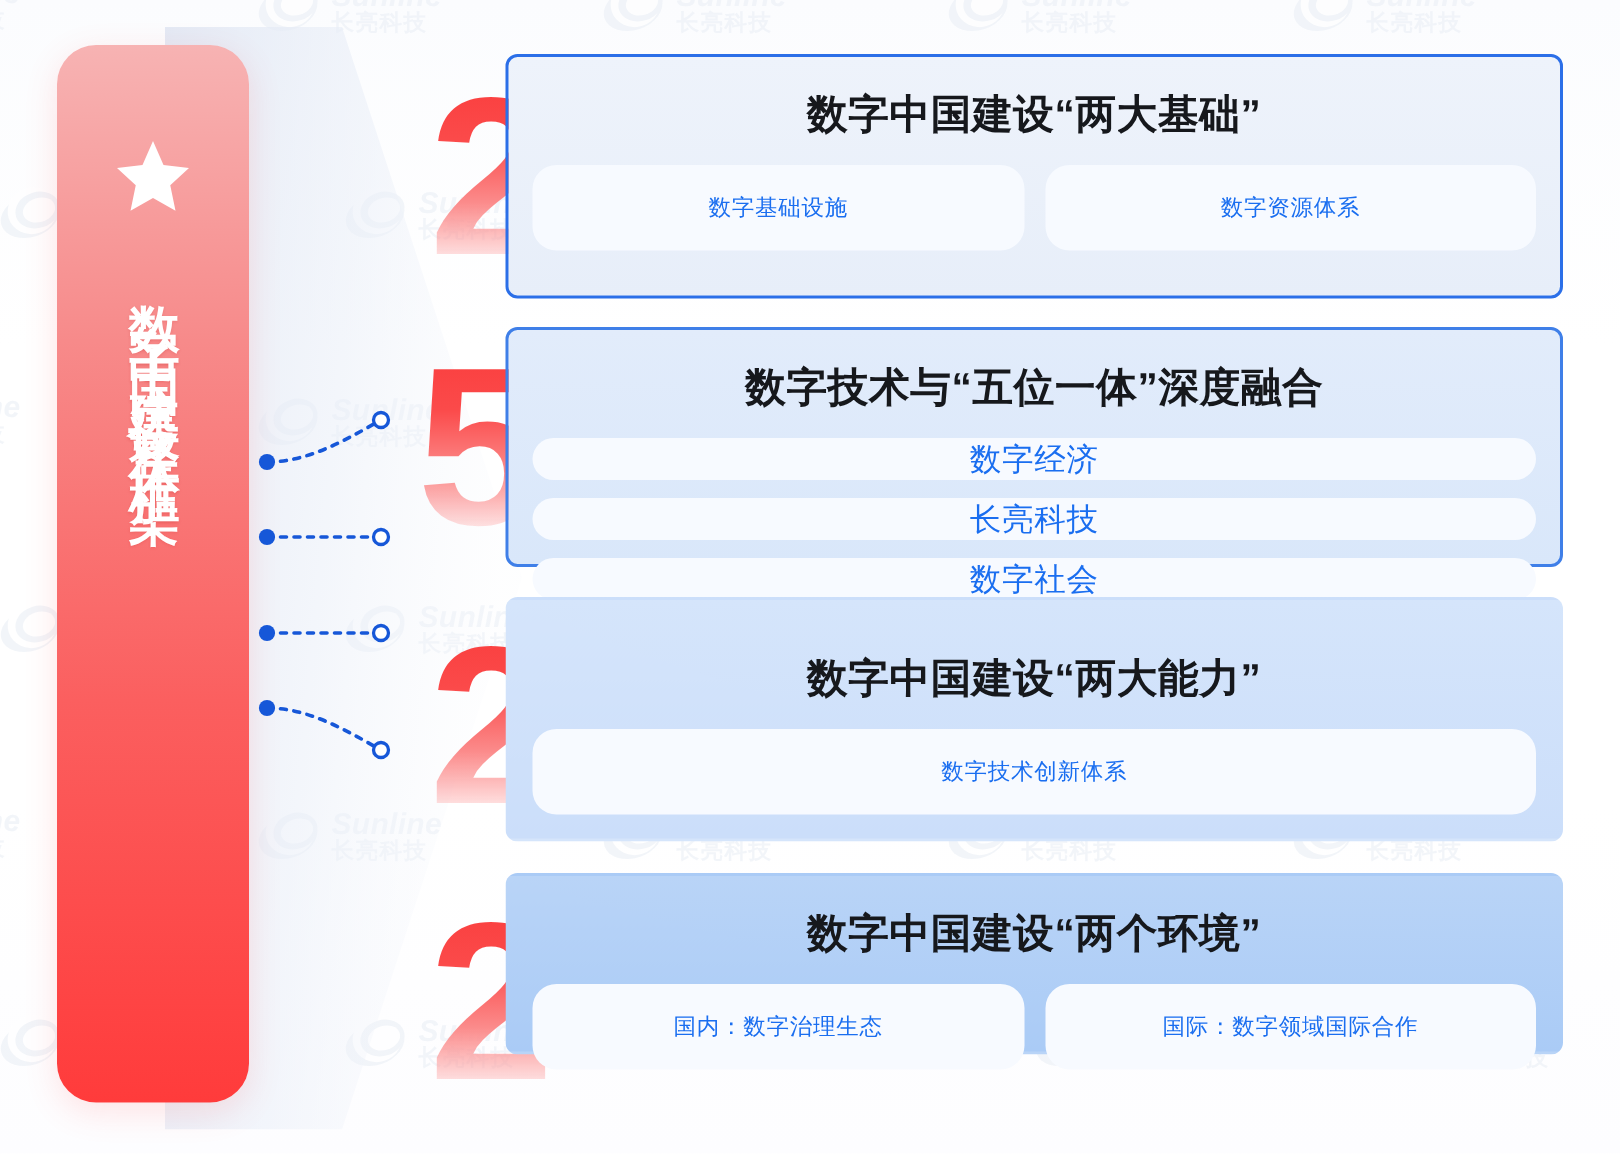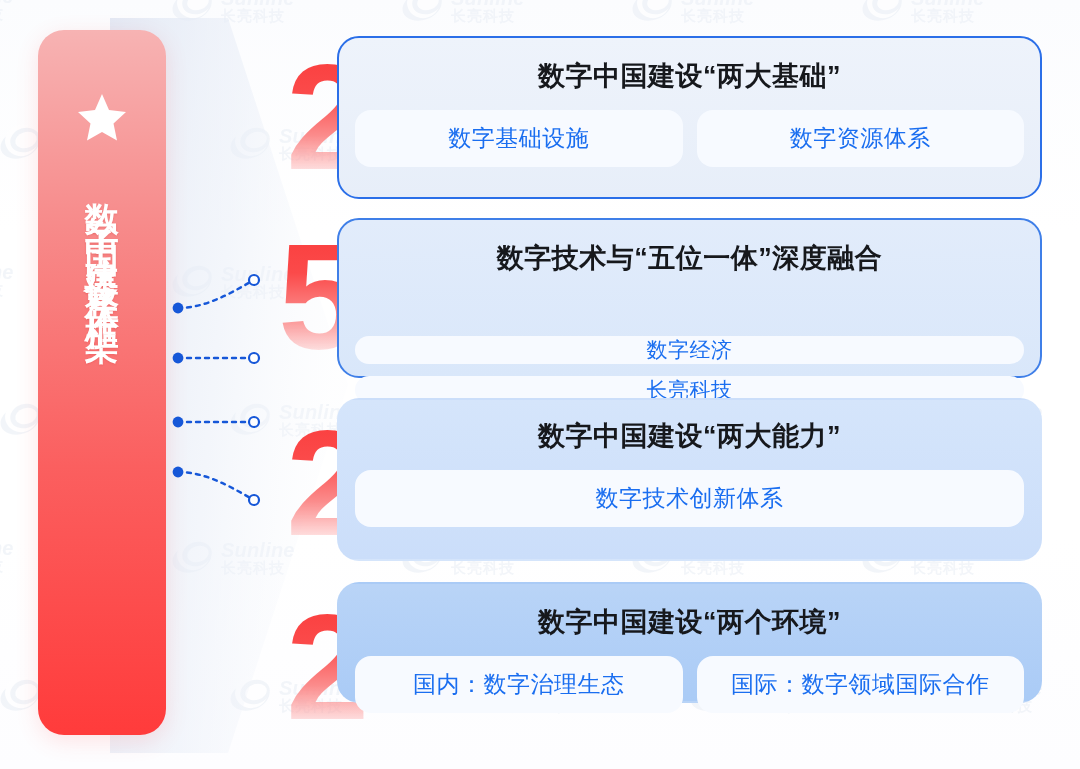--- a/index.html
+++ b/index.html
@@ -93,41 +93,41 @@
     color:transparent;-webkit-text-fill-color:transparent;
   }
   .num.n1{left:286px;top:42px;}
   .num.n2{left:278px;top:222px;}
   .num.n3{left:286px;top:408px;}
   .num.n4{left:286px;top:592px;}
 
   
   .card{
     position:absolute;left:337px;width:705px;z-index:6;
-    border-radius:22px;box-sizing:border-box;
-    padding:14px 16px 32px 16px;
+    border-radius:8px;box-sizing:border-box;
+    padding:14px 16px 16px 16px;
     display:flex;flex-direction:column;align-items:center;
   }
   .card.c1{top:36px;height:163px;background:linear-gradient(180deg,#eef3fb 0%,#e7eef9 100%);border:2px solid #2b6fe8;}
-  .card.c2{top:218px;height:160px;background:linear-gradient(180deg,#e2ecfb 0%,#d9e7fa 100%);border:2px solid #3f7fe8;gap:44px;}
+  .card.c2{top:218px;height:160px;background:linear-gradient(180deg,#e2ecfb 0%,#d9e7fa 100%);border:2px solid #3f7fe8;}
   .card.c3{top:398px;height:163px;background:linear-gradient(180deg,#d5e5fb 0%,#cbdefa 100%);border:2px solid rgba(150,190,245,0);justify-content:flex-end;}
   .card.c4{top:582px;height:121px;background:linear-gradient(180deg,#b9d4f7 0%,#aacbf6 100%);border:2px solid rgba(150,190,245,0);}
 
   .card-title{
     font-size:27px;font-weight:bold;color:#16181c;
     letter-spacing:.5px;margin:6px 0 16px 0;white-space:nowrap;
   }
   .tags{
     display:flex;width:100%;justify-content:center;align-items:stretch;
     gap:14px;
   }
   .tag{
     background:#f7faff;border-radius:16px;
     display:flex;align-items:center;justify-content:center;
-    color:#1a6ef0;font-size:23px;font-weight:normal;
+    color:#1a6ef0;font-size:15px;font-weight:normal;
     letter-spacing:.5px;white-space:nowrap;
     box-sizing:border-box;
   }
   .tags.two .tag{flex:1 1 0;height:57px;}
   .tags.five{gap:12px;flex-direction:column;}
   .tags.five .tag{flex:1 1 0;height:55px;font-size:21px;}
 </style>
 </head>
 <body>
 

